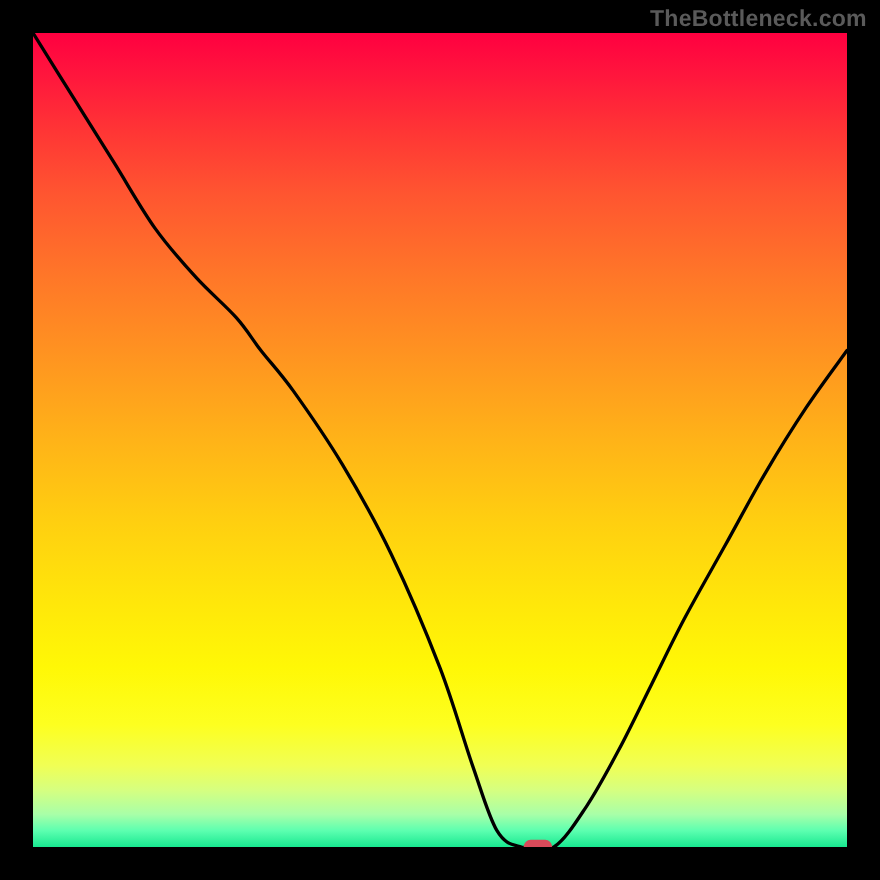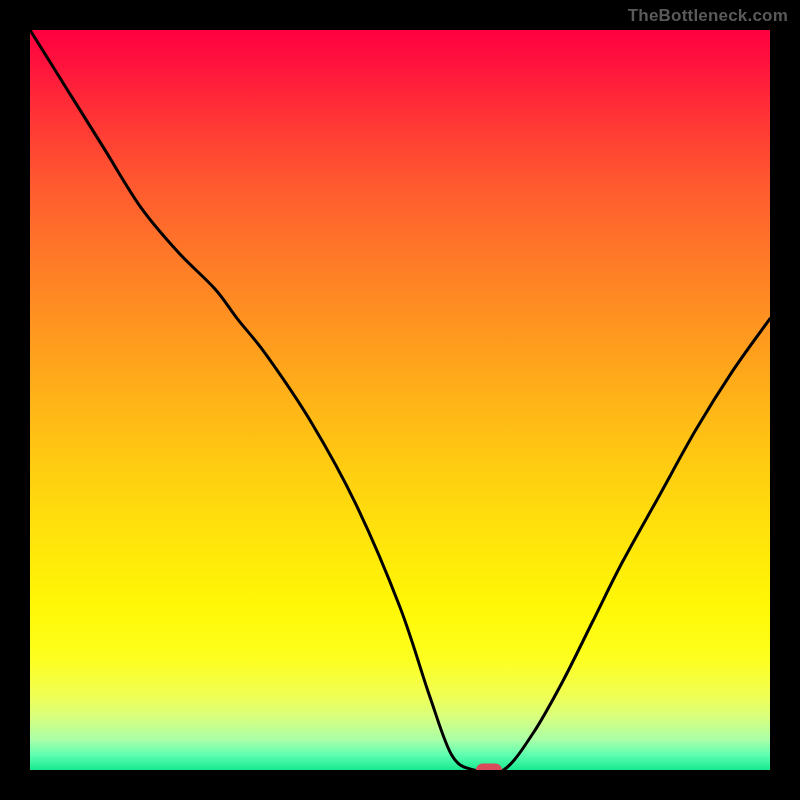--- a/index.html
+++ b/index.html
@@ -45,21 +45,21 @@
       #a8ffa8 96%,
       #5cffb0 98%,
       #18e890 100%
     );
   }
   .watermark {
     position: absolute;
     top: 6px;
     right: 12px;
     font-family: Arial, Helvetica, sans-serif;
-    font-size: 17px;
+    font-size: 21px;
     font-weight: 600;
     color: #5a5a5a;
     letter-spacing: 0.2px;
   }
   svg.curve {
     position: absolute;
     inset: 0;
     width: 100%;
     height: 100%;
   }

